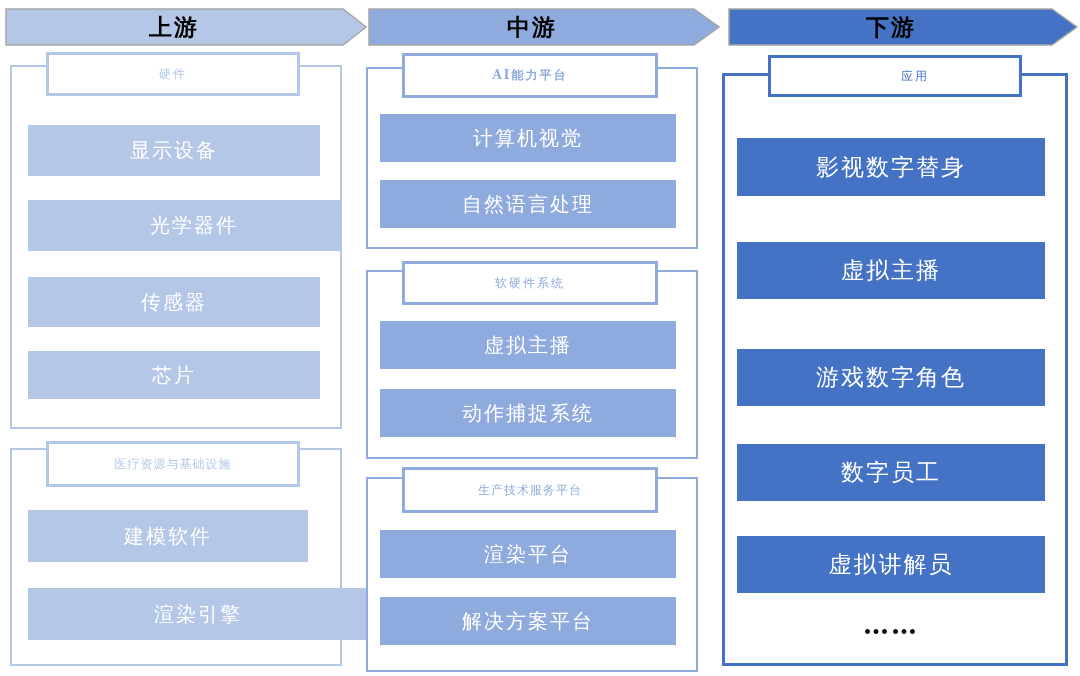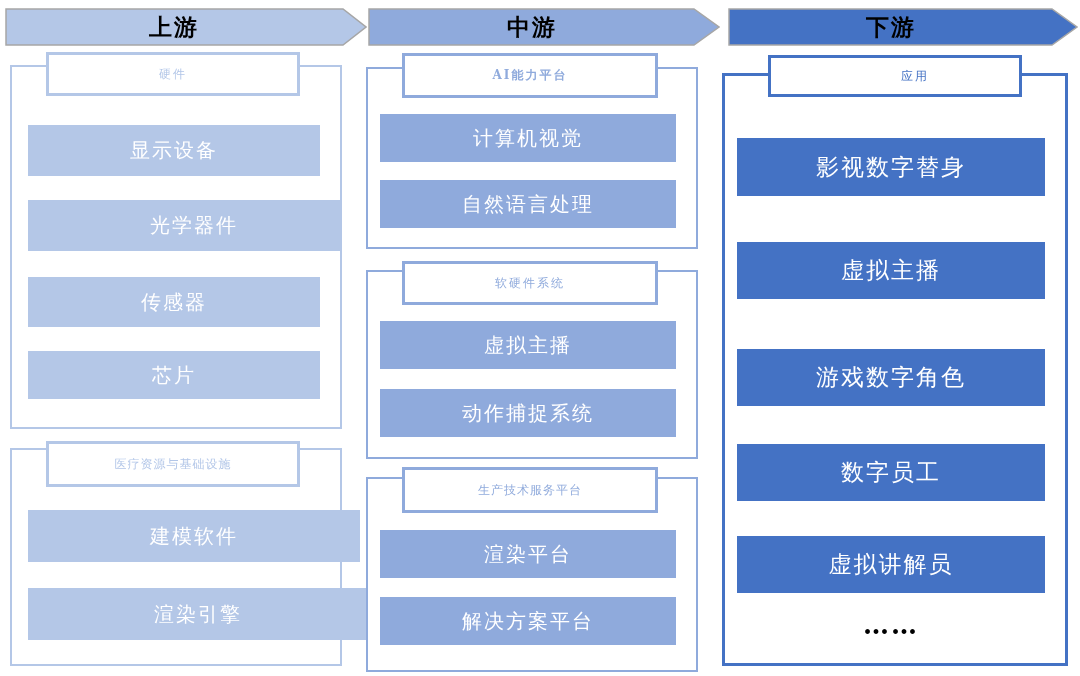--- a/index.html
+++ b/index.html
@@ -79,21 +79,21 @@
     <div class="gtitle light" style="left:46px;top:52px;width:254px;height:44px;">硬件</div>
     <div class="item light" style="left:28px;top:125px;width:292px;height:51px;">显示设备</div>
     <div class="item light" style="left:28px;top:200px;width:292px;height:51px;padding-left:20px;">光学器件</div>
     <div class="item light" style="left:28px;top:277px;width:292px;height:50px;">传感器</div>
     <div class="item light" style="left:28px;top:351px;width:292px;height:48px;">芯片</div>
   </div>
 
   <div>
     <div class="panel light" style="left:10px;top:448px;width:328px;height:214px;"></div>
     <div class="gtitle light" style="left:46px;top:441px;width:254px;height:46px;letter-spacing:1px;">医疗资源与基础设施</div>
-    <div class="item light" style="left:28px;top:510px;width:332px;height:52px;">建模软件</div>
+    <div class="item light" style="left:28px;top:510px;width:280px;height:52px;">建模软件</div>
     <div class="item light" style="left:28px;top:588px;width:340px;height:52px;">渲染引擎</div>
   </div>
 
   <div>
     <div class="panel mid" style="left:366px;top:67px;width:328px;height:178px;"></div>
     <div class="gtitle mid bold" style="left:402px;top:53px;width:256px;height:45px;">AI能力平台</div>
     <div class="item mid" style="left:380px;top:114px;width:296px;height:48px;">计算机视觉</div>
     <div class="item mid" style="left:380px;top:180px;width:296px;height:48px;">自然语言处理</div>
   </div>
 

